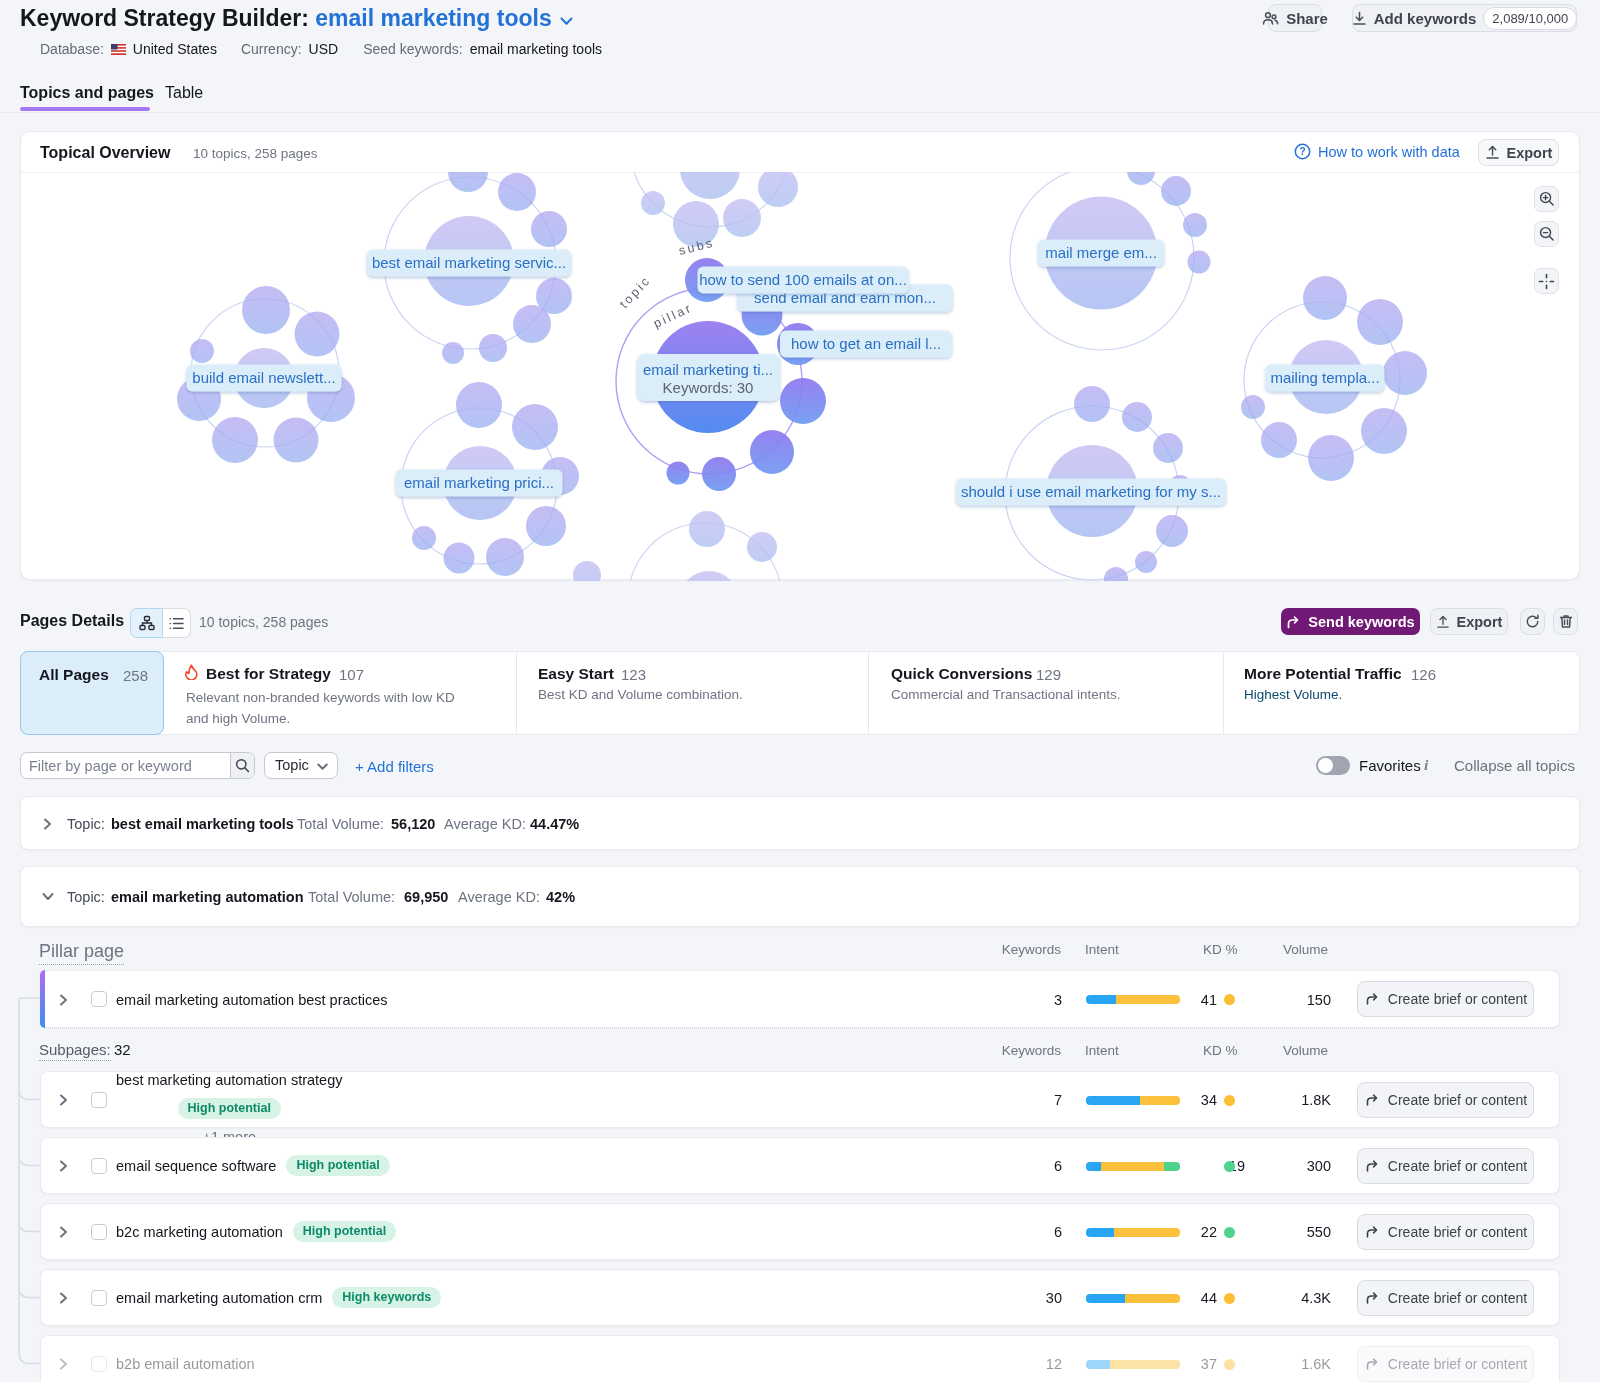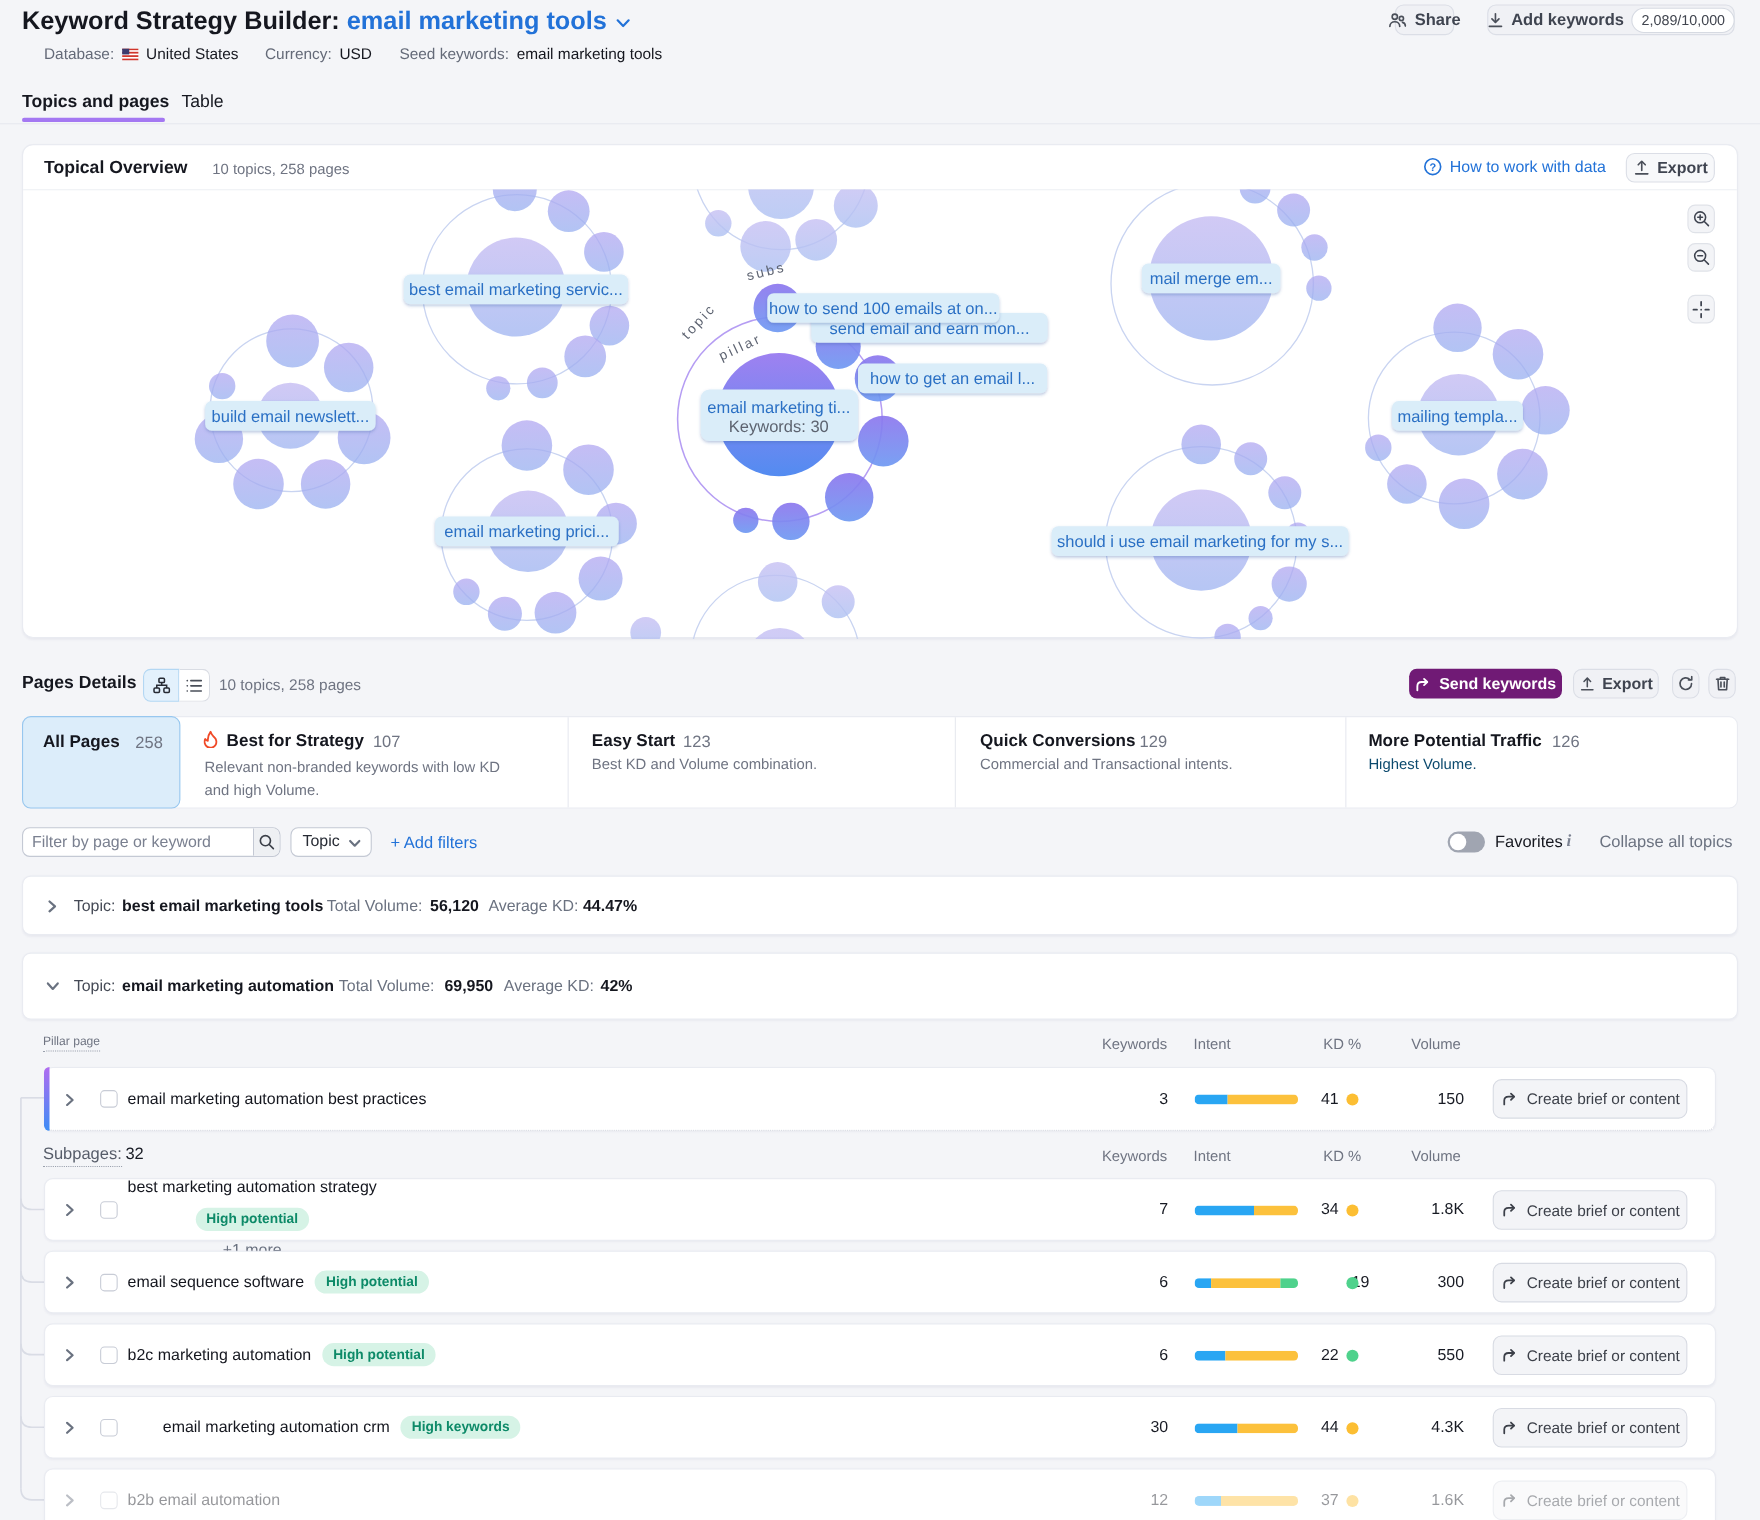--- a/index.html
+++ b/index.html
@@ -431,21 +431,21 @@
     <path d="M19 998H40"></path>
     <path d="M19 998V1353"></path>
     <path d="M19 1089.5Q19 1099.5 29 1099.5H40"></path>
     <path d="M19 1155.5Q19 1165.5 29 1165.5H40"></path>
     <path d="M19 1221.5Q19 1231.5 29 1231.5H40"></path>
     <path d="M19 1287.5Q19 1297.5 29 1297.5H40"></path>
     <path d="M19 1353Q19 1363.5 29 1363.5H40"></path>
   </g>
 </svg>
 
-<span class="abs hdrcol" style="left:39px;top:941px;font-size:11px;border-bottom:1px dotted #9aa0ad;padding-bottom:2px;text-align:right;">Pillar page</span>
+<span class="abs hdrcol" style="left:39px;top:941px;font-size:18px;border-bottom:1px dotted #9aa0ad;padding-bottom:2px;text-align:right;">Pillar page</span>
 <span class="abs hdrcol" style="left:971px;top:942px;width:90px;text-align:right;">Keywords</span>
 <span class="abs hdrcol" style="left:1085px;top:942px;">Intent</span>
 <span class="abs hdrcol" style="left:1203px;top:942px;">KD %</span>
 <span class="abs hdrcol" style="left:1283px;top:942px;">Volume</span>
 
 <div class="card" style="left:40px;top:970px;width:1520px;height:58px;border-bottom:1px dotted #c9cdd6;">
   <div class="abs" style="left:-1px;top:-1px;width:5px;height:58px;background:linear-gradient(180deg,#b06cf0,#3d8df5);border-radius:8px 0 0 8px;"></div>
   <svg class="abs" style="left:18px;top:23px;" width="9" height="12" viewBox="0 0 9 12">
       <path d="M2 1.5l5 4.5-5 4.5" class="chev"></path>
     </svg>
@@ -562,21 +562,21 @@
     Create brief or content
   </div>
 </div>
 
 <div class="card" style="left:40px;top:1269px;width:1520px;height:57px;">
   <svg class="abs" style="left:18px;top:22px;" width="9" height="12" viewBox="0 0 9 12">
       <path d="M2 1.5l5 4.5-5 4.5" class="chev"></path>
     </svg>
   <div class="cbx" style="left:50px;top:20px;"></div>
   <div class="abs" style="left:75px;top:0;height:100%;display:flex;align-items:center;gap:10px;">
-    <span style="font-size:14.5px;margin-left:32px;">email marketing automation crm</span>
+    <span style="font-size:14.5px;">email marketing automation crm</span>
     <span class="badge">High keywords</span>
   </div>
   <span class="rnum" style="left:931px;top:20px;width:90px;">30</span>
   <div class="bar" style="left:1045px;top:24px;">
       <i style="width:41%;background:#29a6f3"></i>
       <i style="width:59%;background:#fcc13c"></i>
     </div>
   <span class="rnum" style="left:1106px;top:20px;width:70px;">44</span>
   <span class="dot" style="left:1183px;top:23px;background:#fcbe33;"></span>
   <span class="rnum" style="left:1200px;top:20px;width:90px;">4.3K</span>

